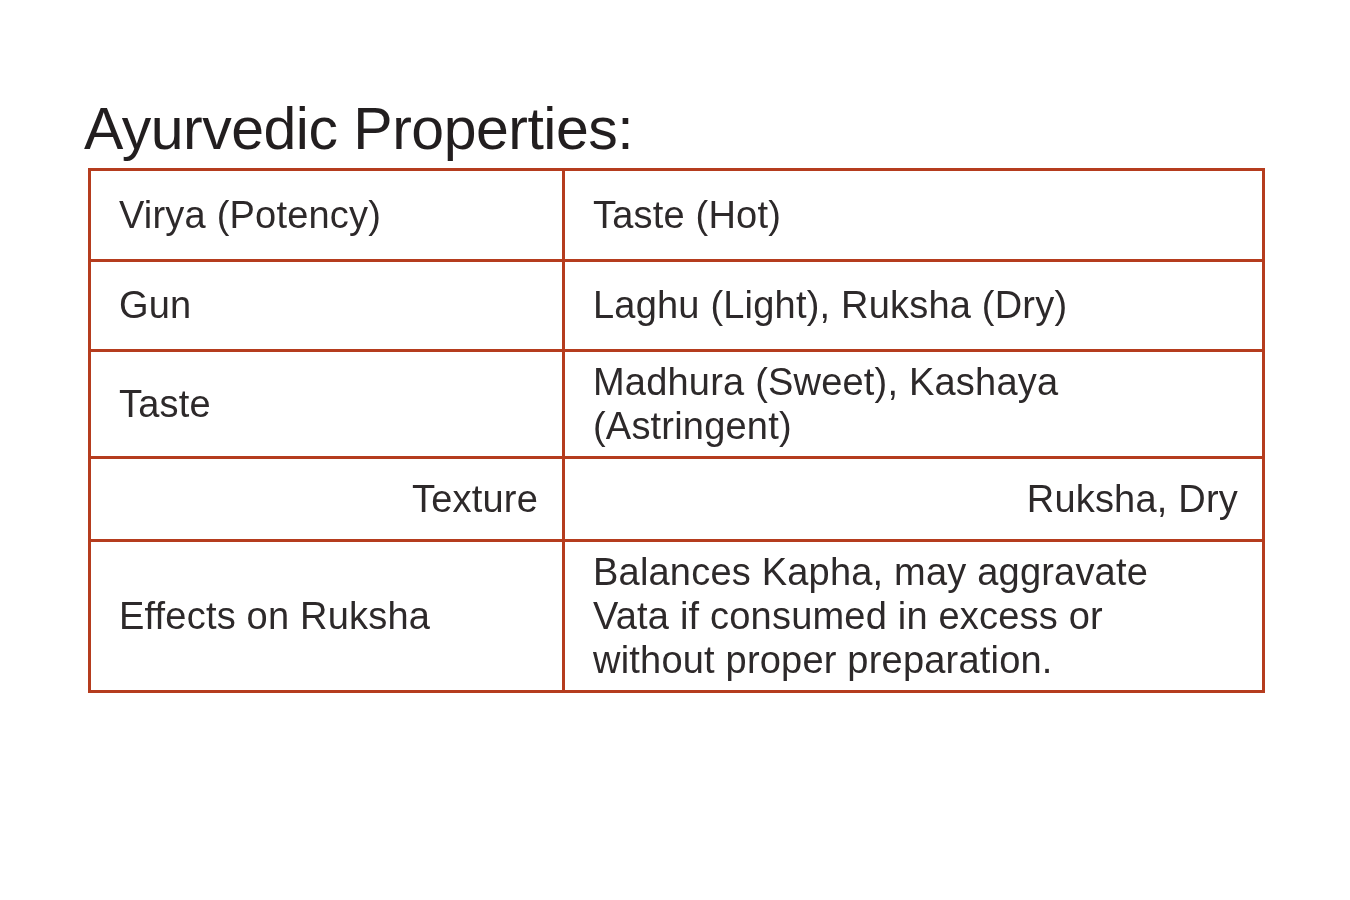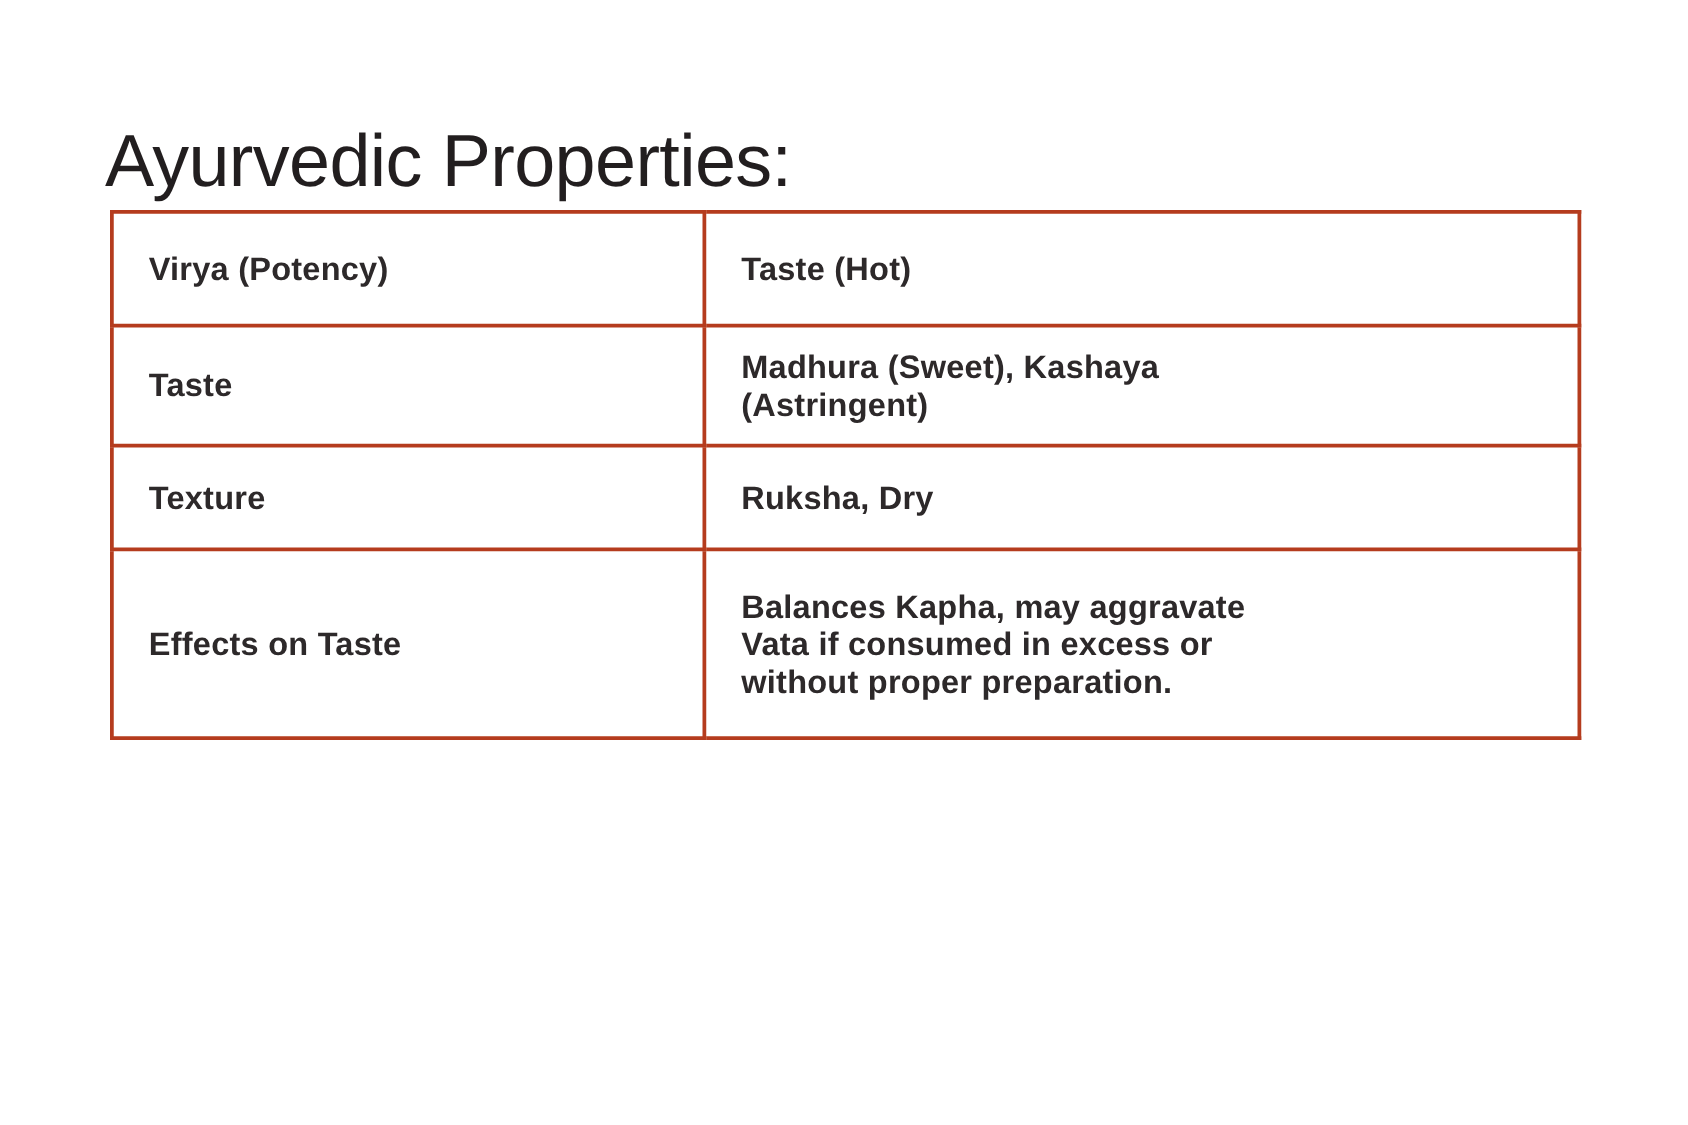--- a/index.html
+++ b/index.html
@@ -36,64 +36,68 @@
     position: absolute;
     left: 88px;
     top: 168px;
     width: 1174px;
     border-collapse: collapse;
     table-layout: fixed;
   }
   table.props td {
     border: 3px solid var(--border);
     vertical-align: middle;
-    font-size: 26px;
-    font-weight: 700;
+    font-size: 38px;
+    font-weight: 400;
     color: var(--text);
     line-height: 1.16;
     letter-spacing: 0.2px;
     padding: 8px 24px 8px 28px;
     background: var(--background);
   }
   td.value-cell { white-space: pre-line; }
   tr.r1 { height: 91px; }
   tr.r2 { height: 90px; }
   tr.r3 { height: 96px; }
-  tr.r4 { height: 83px; }
+  tr.r4 { height: 83px; text-align: right; }
   tr.r5 { height: 151px; }
   tr.r6 { height: 134px; }
 </style>
 </head>
 <body>
 
 <div class="canvas">
 
   <h1 class="page-title">Ayurvedic Properties:</h1>
 
   <table class="props">
     <colgroup>
       <col style="width:474px">
       <col style="width:700px">
     </colgroup>
     <tbody>
       <tr class="r1">
         <td class="property-cell">Virya (Potency)</td>
         <td class="value-cell">Taste (Hot)</td>
       </tr>
+      <tr class="r2">
+        <td class="property-cell">Gun</td>
+        <td class="value-cell">Laghu (Light), Ruksha (Dry)</td>
+      </tr>
       <tr class="r3">
         <td class="property-cell">Taste</td>
         <td class="value-cell">Madhura (Sweet), Kashaya
 (Astringent)</td>
       </tr>
       <tr class="r4">
         <td class="property-cell">Texture</td>
         <td class="value-cell">Ruksha, Dry</td>
       </tr>
       <tr class="r5">
-        <td class="property-cell">Effects on Taste</td>
+        <td class="property-cell">Effects on Ruksha</td>
         <td class="value-cell">Balances Kapha, may aggravate
 Vata if consumed in excess or
 without proper preparation.</td>
       </tr>
     </tbody>
   </table>
 
 </div>
 
 </body></html>

